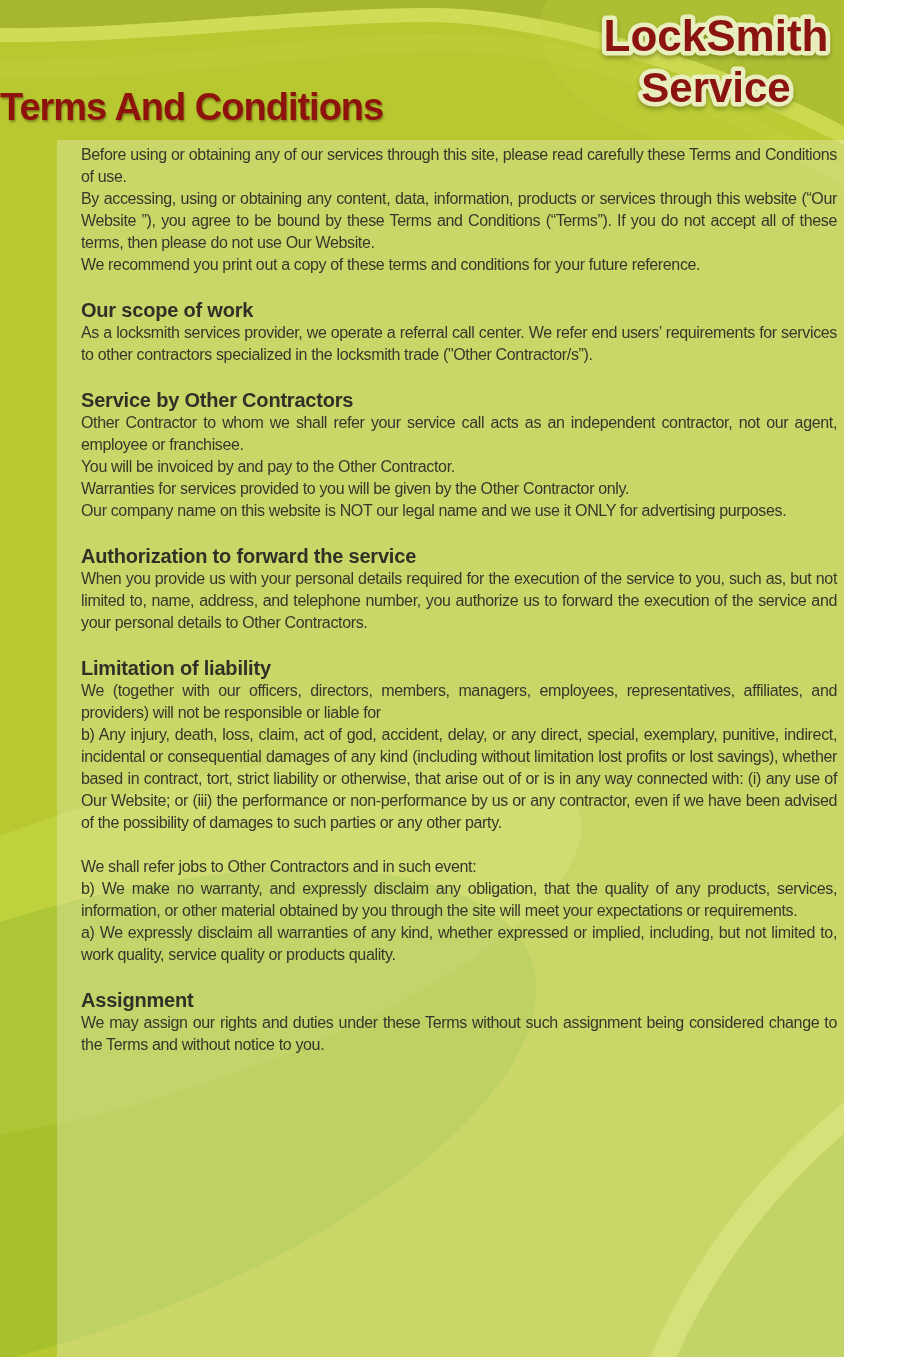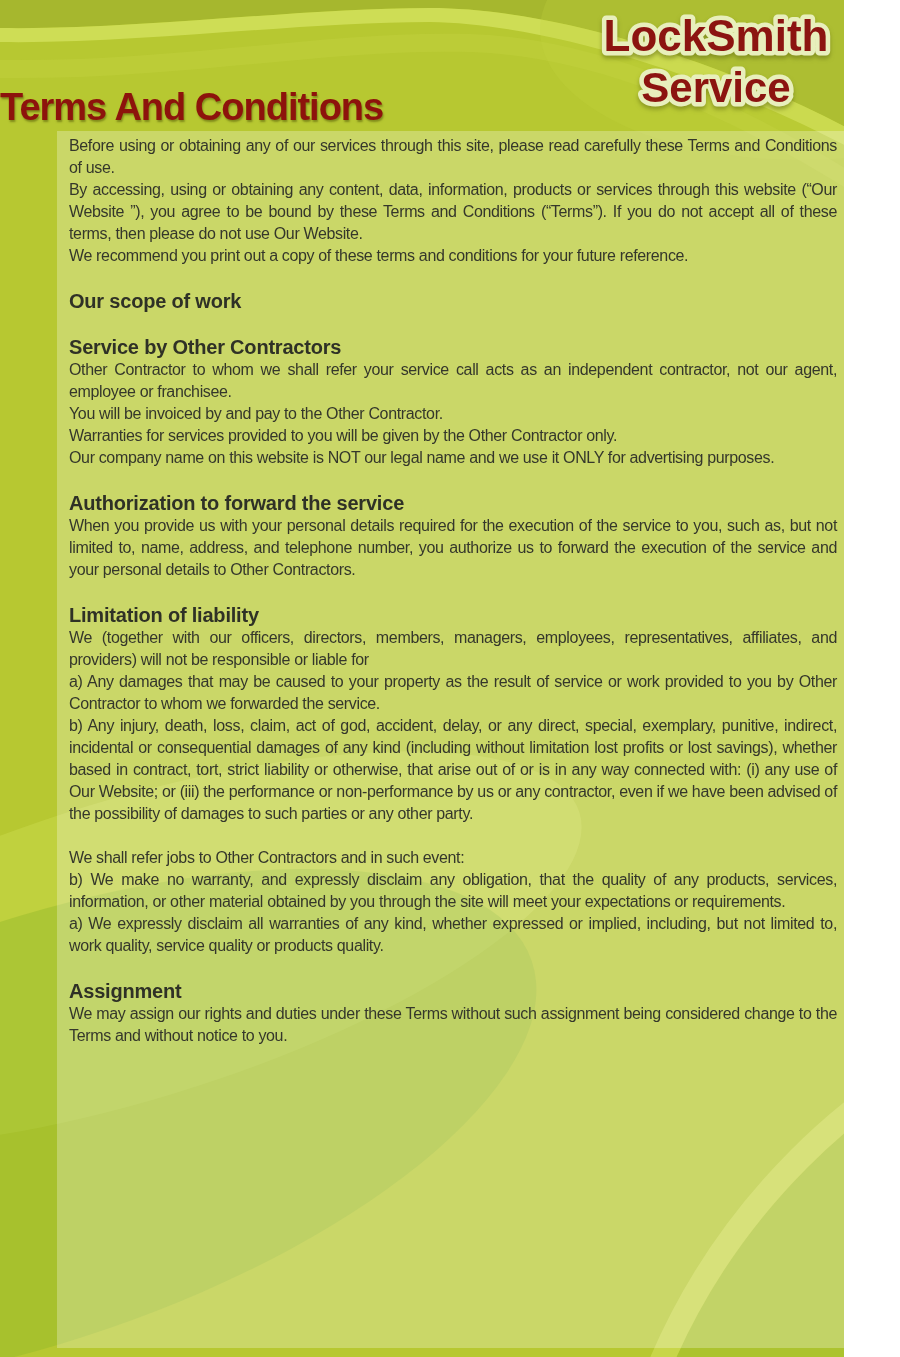--- a/index.html
+++ b/index.html
@@ -7,26 +7,26 @@
     position:relative;
     width:844px;height:1357px;
     overflow:hidden;
     background:#b7c831;
     font-family:"Liberation Sans",sans-serif;
   }
   .bg-svg{position:absolute;inset:0;z-index:0;display:block;}
 
   .content-panel{
     position:absolute;
-    left:57px;top:131px;
+    left:57px;top:140px;
     width:788px;height:1217px;
     background:rgba(255,255,255,0.27);
     z-index:1;
     box-sizing:border-box;
-    padding:4px 8px 10px 12px;
+    padding:4px 8px 10px 24px;
   }
   .page-title{
     position:absolute;
     left:0;right:0;top:86px;
     text-align:left;
     font-size:38px;
     font-weight:bold;
     letter-spacing:-1px;
     color:#8d130c;
     text-shadow:1px 2px 2px rgba(85,90,10,0.55);
@@ -104,39 +104,39 @@
   <h1 class="page-title">Terms And Conditions</h1>
 
   <div class="content-panel">
 
     <p class="para">Before using or obtaining any of our services through this site, please read carefully these Terms and Conditions of use.</p>
     <p class="para gap">By accessing, using or obtaining any content, data, information, products or services through this website (“Our Website ”), you agree to be bound by these Terms and Conditions (“Terms”). If you do not accept all of these terms, then please do not use Our Website.</p>
     <p class="para gap">We recommend you print out a copy of these terms and conditions for your future reference.</p>
 
     <section class="section">
       <h2 class="heading">Our scope of work</h2>
+      <p class="para">As a locksmith services provider, we operate a referral call center. We refer end users’ requirements for services to other contractors specialized in the locksmith trade ("Other Contractor/s”).</p>
     </section>
 
     <section class="section">
       <h2 class="heading">Service by Other Contractors</h2>
       <p class="para">Other Contractor to whom we shall refer your service call acts as an independent contractor, not our agent, employee or franchisee.</p>
       <p class="para">You will be invoiced by and pay to the Other Contractor.</p>
       <p class="para">Warranties for services provided to you will be given by the Other Contractor only.</p>
       <p class="para gap">Our company name on this website is NOT our legal name and we use it ONLY for advertising purposes.</p>
     </section>
 
     <section class="section">
       <h2 class="heading">Authorization to forward the service</h2>
       <p class="para">When you provide us with your personal details required for the execution of the service to you, such as, but not limited to, name, address, and telephone number, you authorize us to forward the execution of the service and your personal details to Other Contractors.</p>
     </section>
 
     <section class="section">
       <h2 class="heading">Limitation of liability</h2>
       <p class="para">We (together with our officers, directors, members, managers, employees, representatives, affiliates, and providers) will not be responsible or liable for</p>
-      <p class="para gap">a) Any damages that may be caused to your property as the result of service or work provided to you by Other Contractor to whom we forwarded the service.</p>
       <p class="para gap">b) Any injury, death, loss, claim, act of god, accident, delay, or any direct, special, exemplary, punitive, indirect, incidental or consequential damages of any kind (including without limitation lost profits or lost savings), whether based in contract, tort, strict liability or otherwise, that arise out of or is in any way connected with: (i) any use of Our Website; or (iii) the performance or non-performance by us or any contractor, even if we have been advised of the possibility of damages to such parties or any other party.</p>
     </section>
 
     <section class="section">
       <p class="para">We shall refer jobs to Other Contractors and in such event:</p>
       <p class="para">b) We make no warranty, and expressly disclaim any obligation, that the quality of any products, services, information, or other material obtained by you through the site will meet your expectations or requirements.</p>
       <p class="para">a) We expressly disclaim all warranties of any kind, whether expressed or implied, including, but not limited to, work quality, service quality or products quality.</p>
     </section>
 
     <section class="section">

